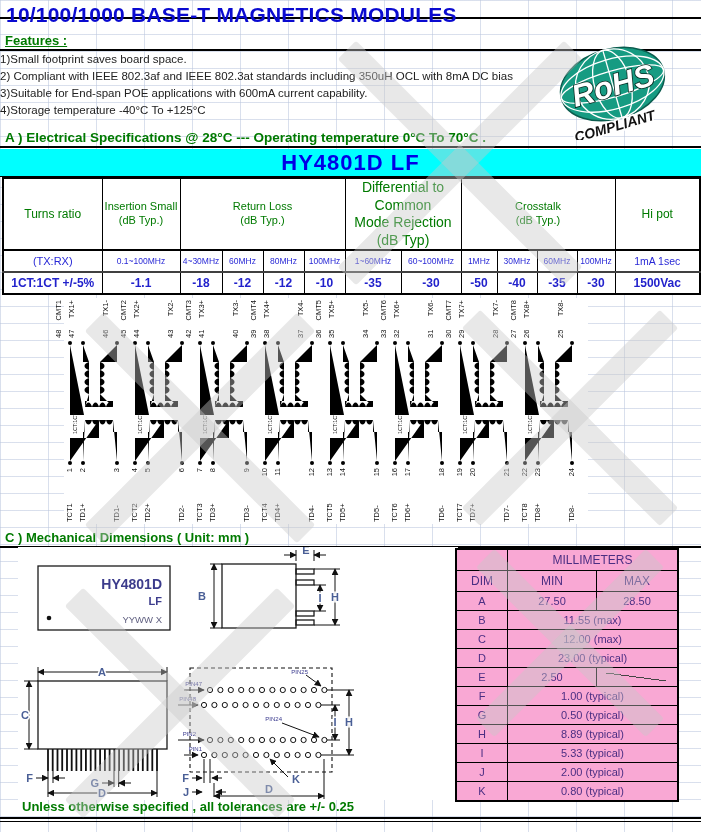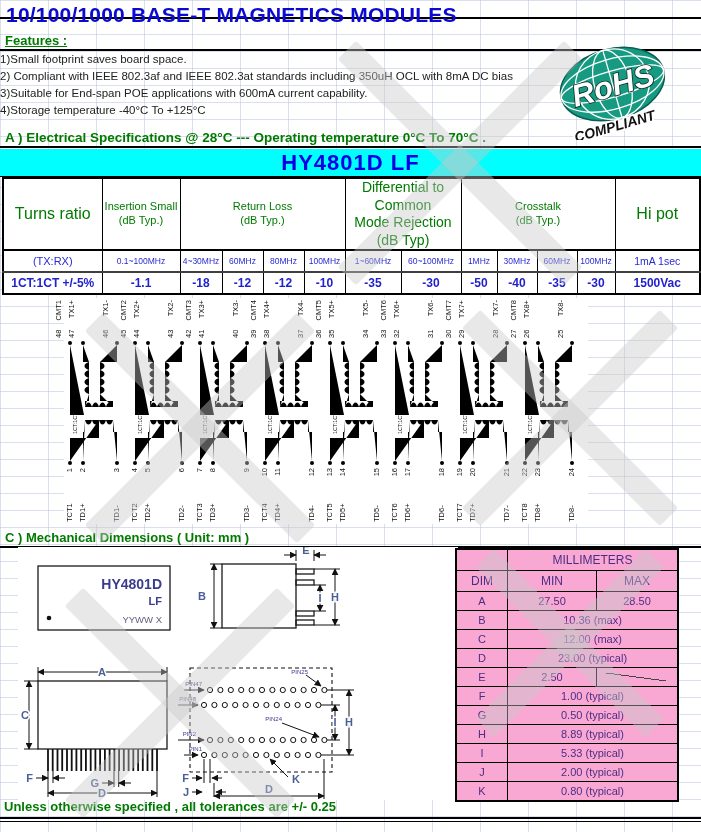--- a/index.html
+++ b/index.html
@@ -17,21 +17,21 @@
     font-size:13px;padding:1px 0 1px 5px;box-sizing:border-box;background:transparent;}
   .feat-list{left:0;top:51px;width:560px;}
   .feat-item{font-size:11.5px;color:#222;height:17px;line-height:17px;white-space:nowrap;}
   
   .banner{left:0;top:149px;width:701px;height:27px;background:#00ffff;border-bottom:1px solid #000;
     text-align:center;font-size:22px;font-weight:bold;color:#0000e6;line-height:27px;letter-spacing:1px;}
   
   table.elec{position:absolute;left:2px;top:177px;border-collapse:collapse;table-layout:fixed;background:#fff;border:2px solid #000;}
   table.elec td{border:1px solid #000;text-align:center;vertical-align:middle;padding:0 1px;overflow:hidden;}
   table.elec tr.hr td{height:57px;border-bottom:2px solid #000;color:#007a00;font-size:11px;white-space:pre-line;line-height:1.25;}
-  table.elec tr.hr td.big{font-size:16px;}
+  table.elec tr.hr td.big{font-size:12px;}
   table.elec tr.sr td{height:20px;border-bottom:2px solid #404040;color:#2929d6;font-size:8.5px;}
   table.elec tr.sr td.big{font-size:11px;}
   table.elec tr.vr td{height:20px;color:#2222cc;font-size:12px;font-weight:bold;}
   
   .schem-row{left:64px;top:298px;width:524px;display:flex;background:#fff;}
   .xfmr{position:relative;width:65px;}
   .tops{position:relative;height:40px;}
   .bots{position:relative;height:56px;}
   .plab{position:absolute;display:flex;justify-content:space-between;height:11px;font-size:7.5px;color:#111;line-height:11px;}
   .plab-t{bottom:0;width:38px;transform-origin:0 100%;transform:rotate(-90deg);}
@@ -52,21 +52,21 @@
   table.mm{border-collapse:collapse;border:2px solid #000;background:#f9a8d4;}
   table.mm td{border:1px solid #000;text-align:center;font-size:11px;color:#4b2e83;height:18px;padding:0 2px;}
   table.mm tr.t1 td{height:20px;font-size:12px;}
   table.mm tr.t2 td{height:20px;font-size:12px;}
   table.mm td.dim{width:46px;}
   table.mm td.min{width:84px;}
   table.mm td.max{width:76px;}
   table.mm td.slash{background-image:linear-gradient(to top right, transparent 47%, #444 47%, #444 53%, transparent 53%);
     background-size:78% 46%;background-repeat:no-repeat;background-position:center;}
   
-  .footer{left:0;top:799px;width:594px;font-size:13px;font-weight:bold;color:#007a00;padding-left:4px;box-sizing:border-box;height:18px;}
+  .footer{left:0;top:799px;width:594px;font-size:13px;font-weight:bold;color:#007a00;padding-left:22px;box-sizing:border-box;height:18px;}
   .footer-line{left:0;top:817px;width:701px;height:5px;border-top:2px solid #000;border-bottom:1px solid #000;box-sizing:border-box;}
   
   .rohs{left:556px;top:42px;}
   
   .wm{position:absolute;left:0;top:0;width:701px;height:832px;pointer-events:none;z-index:30;}
   .wm i{position:absolute;display:block;background:#c9c9c9;height:26px;opacity:.42;border-radius:3px;}
 </style>
 </head>
 <body>
 
@@ -629,21 +629,21 @@
       </tr>
       </tbody>
         <tbody id="mm-body">
           <tr>
             <td class="dim">A</td>
             <td class="min">27.50</td>
             <td class="max">28.50</td>
           </tr>
           <tr>
             <td class="dim">B</td>
-            <td colspan="2">10.36 (max)</td>
+            <td colspan="2">11.55 (max)</td>
           </tr>
           <tr>
             <td class="dim">C</td>
             <td colspan="2">12.00 (max)</td>
           </tr>
           <tr>
             <td class="dim">D</td>
             <td colspan="2">23.00  (typical)</td>
           </tr>
           <tr>

